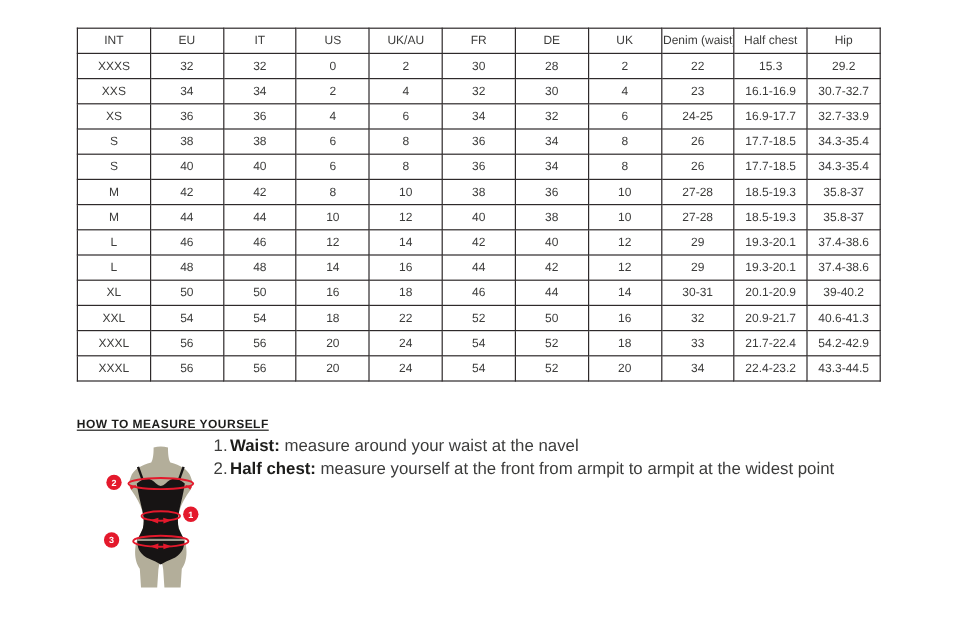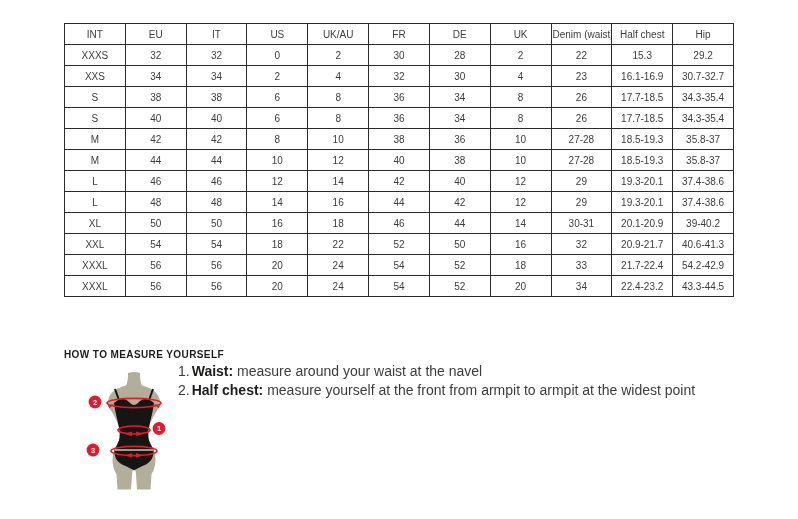--- a/index.html
+++ b/index.html
@@ -35,20 +35,21 @@
   }
   .measure-title {
     position: absolute;
     left: 64px;
     top: 349px;
     margin: 0;
     font-size: 10px;
     font-weight: 700;
     color: #1d1d1b;
     letter-spacing: 0.4px;
+    text-decoration: underline;
   }
   .figure {
     position: absolute;
     left: 82px;
     top: 370px;
     width: 92px;
     height: 126px;
   }
   .figure svg { display: block; width: 100%; height: 100%; }
   .steps {
@@ -111,20 +112,33 @@
           <td>34</td>
           <td>34</td>
           <td>2</td>
           <td>4</td>
           <td>32</td>
           <td>30</td>
           <td>4</td>
           <td>23</td>
           <td>16.1-16.9</td>
           <td>30.7-32.7</td>
+        </tr>
+        <tr>
+          <td>XS</td>
+          <td>36</td>
+          <td>36</td>
+          <td>4</td>
+          <td>6</td>
+          <td>34</td>
+          <td>32</td>
+          <td>6</td>
+          <td>24-25</td>
+          <td>16.9-17.7</td>
+          <td>32.7-33.9</td>
         </tr>
         <tr>
           <td>S</td>
           <td>38</td>
           <td>38</td>
           <td>6</td>
           <td>8</td>
           <td>36</td>
           <td>34</td>
           <td>8</td>

